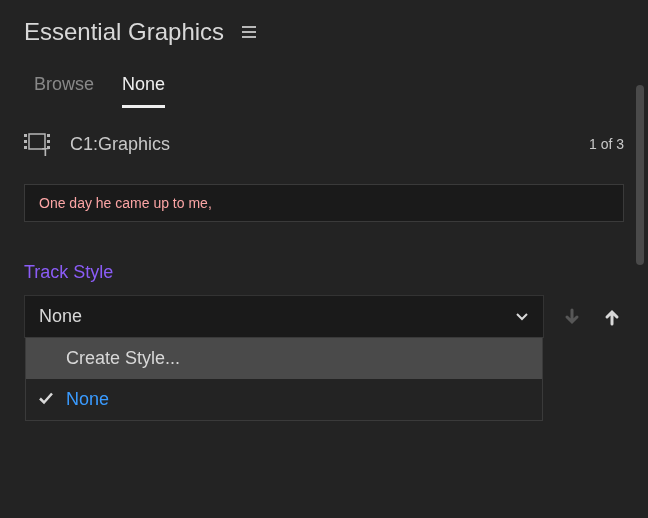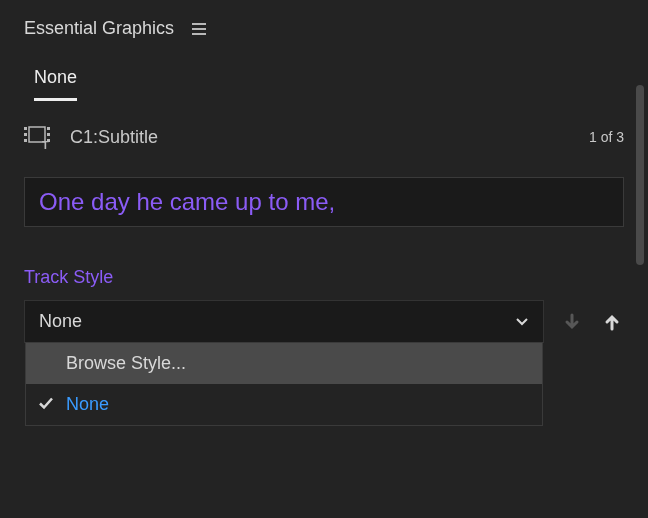--- a/index.html
+++ b/index.html
@@ -27,21 +27,21 @@
     
     .panel-header {
       display: flex;
       align-items: center;
       padding: 18px 24px 14px 24px;
       gap: 18px;
     }
     
     .panel-title {
       color: #d8d8d8;
-      font-size: 18px;
+      font-size: 24px;
       font-weight: 400;
     }
     
     .menu-icon {
       display: flex;
       flex-direction: column;
       gap: 3px;
       cursor: pointer;
     }
     
@@ -95,23 +95,23 @@
     }
     
     .text-input-wrapper {
       padding: 18px 24px;
     }
     
     .text-input {
       width: 100%;
       background: #1a1a1a;
       border: 1px solid #3a3a3a;
-      color: #8b5cf6;
+      color: #fca5a5;
       padding: 10px 14px;
-      font-size: 24px;
+      font-size: 14px;
       outline: none;
     }
     
     .section-label {
       padding: 22px 24px 12px 24px;
       color: #8b5cf6;
       font-size: 18px;
     }
     
     .dropdown-row {
@@ -205,57 +205,58 @@
   <div class="panel-header">
     <span class="panel-title">Essential Graphics</span>
     <div class="menu-icon">
       <span></span>
       <span></span>
       <span></span>
     </div>
   </div>
 
   <div class="tabs">
+    <div class="tab">Browse</div>
     <div class="tab active">None</div>
   </div>
 
   <div class="subtitle-row">
     <div class="subtitle-icon">
       <svg width="30" height="24" viewBox="0 0 30 24">
         <rect x="0" y="2" width="3" height="3" fill="#b8b8b8"></rect>
         <rect x="0" y="8" width="3" height="3" fill="#b8b8b8"></rect>
         <rect x="0" y="14" width="3" height="3" fill="#b8b8b8"></rect>
         <rect x="5" y="2" width="16" height="15" fill="none" stroke="#b8b8b8" stroke-width="1.5"></rect>
         <rect x="23" y="2" width="3" height="3" fill="#b8b8b8"></rect>
         <rect x="23" y="8" width="3" height="3" fill="#b8b8b8"></rect>
         <rect x="23" y="14" width="3" height="3" fill="#b8b8b8"></rect>
         <text x="18" y="24" font-size="11" fill="#b8b8b8" font-weight="bold">T</text>
       </svg>
     </div>
-    <span class="subtitle-label">C1:Subtitle</span>
+    <span class="subtitle-label">C1:Graphics</span>
     <span class="subtitle-count">1 of 3</span>
   </div>
 
   <div class="text-input-wrapper">
     <input type="text" class="text-input" value="One day he came up to me," style="">
   </div>
 
   <div class="section-label">Track Style</div>
 
   <div class="dropdown-row">
     <div class="dropdown">
       <span class="dropdown-value">None</span>
       <span class="chevron">
         <svg width="14" height="10" viewBox="0 0 14 10">
           <path d="M2 2 L7 7 L12 2" stroke="#d8d8d8" stroke-width="2" fill="none"></path>
         </svg>
       </span>
 
       <div class="dropdown-menu">
-        <div class="dropdown-item highlighted">Browse Style...</div>
+        <div class="dropdown-item highlighted">Create Style...</div>
         <div class="dropdown-item selected">
           <span class="checkmark">
             <svg width="16" height="14" viewBox="0 0 16 14">
               <path d="M2 7 L6 11 L14 2" stroke="#d8d8d8" stroke-width="2.5" fill="none"></path>
             </svg>
           </span>
           <span>None</span>
         </div>
       </div>
     </div>

